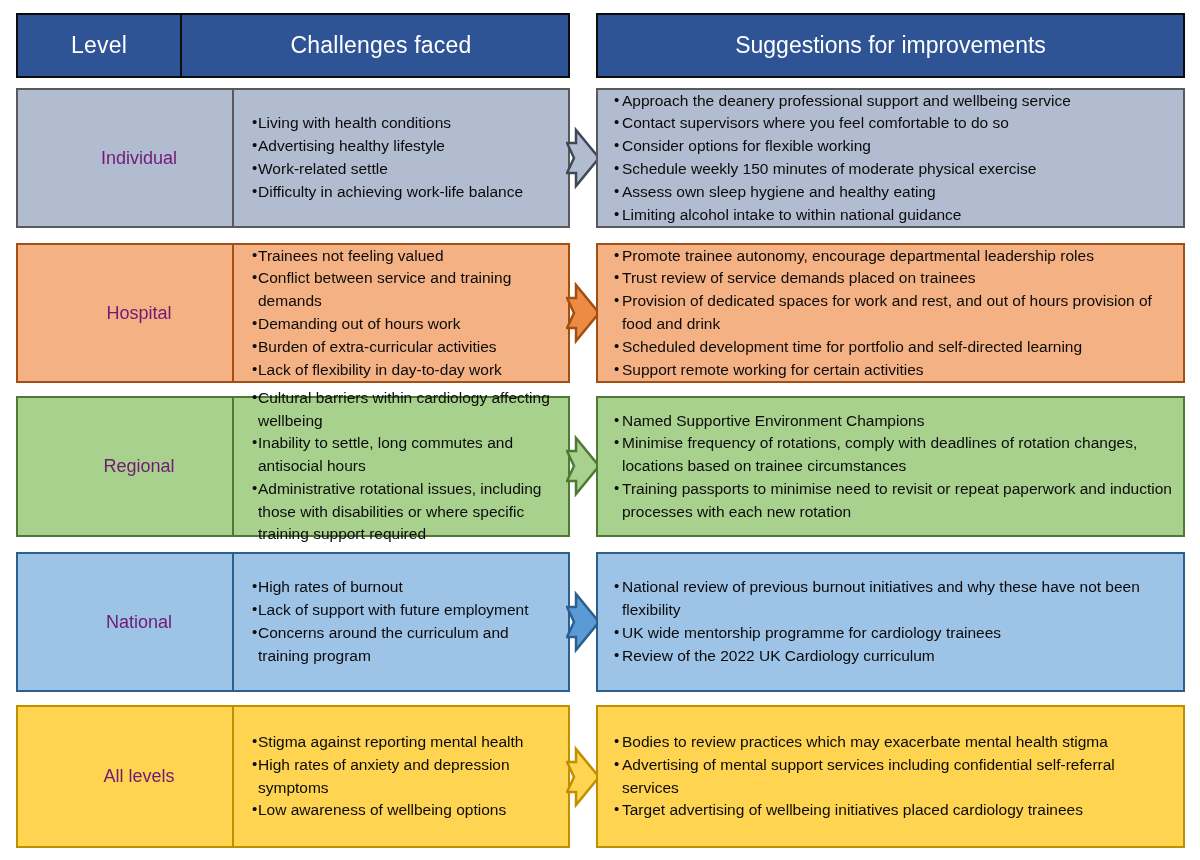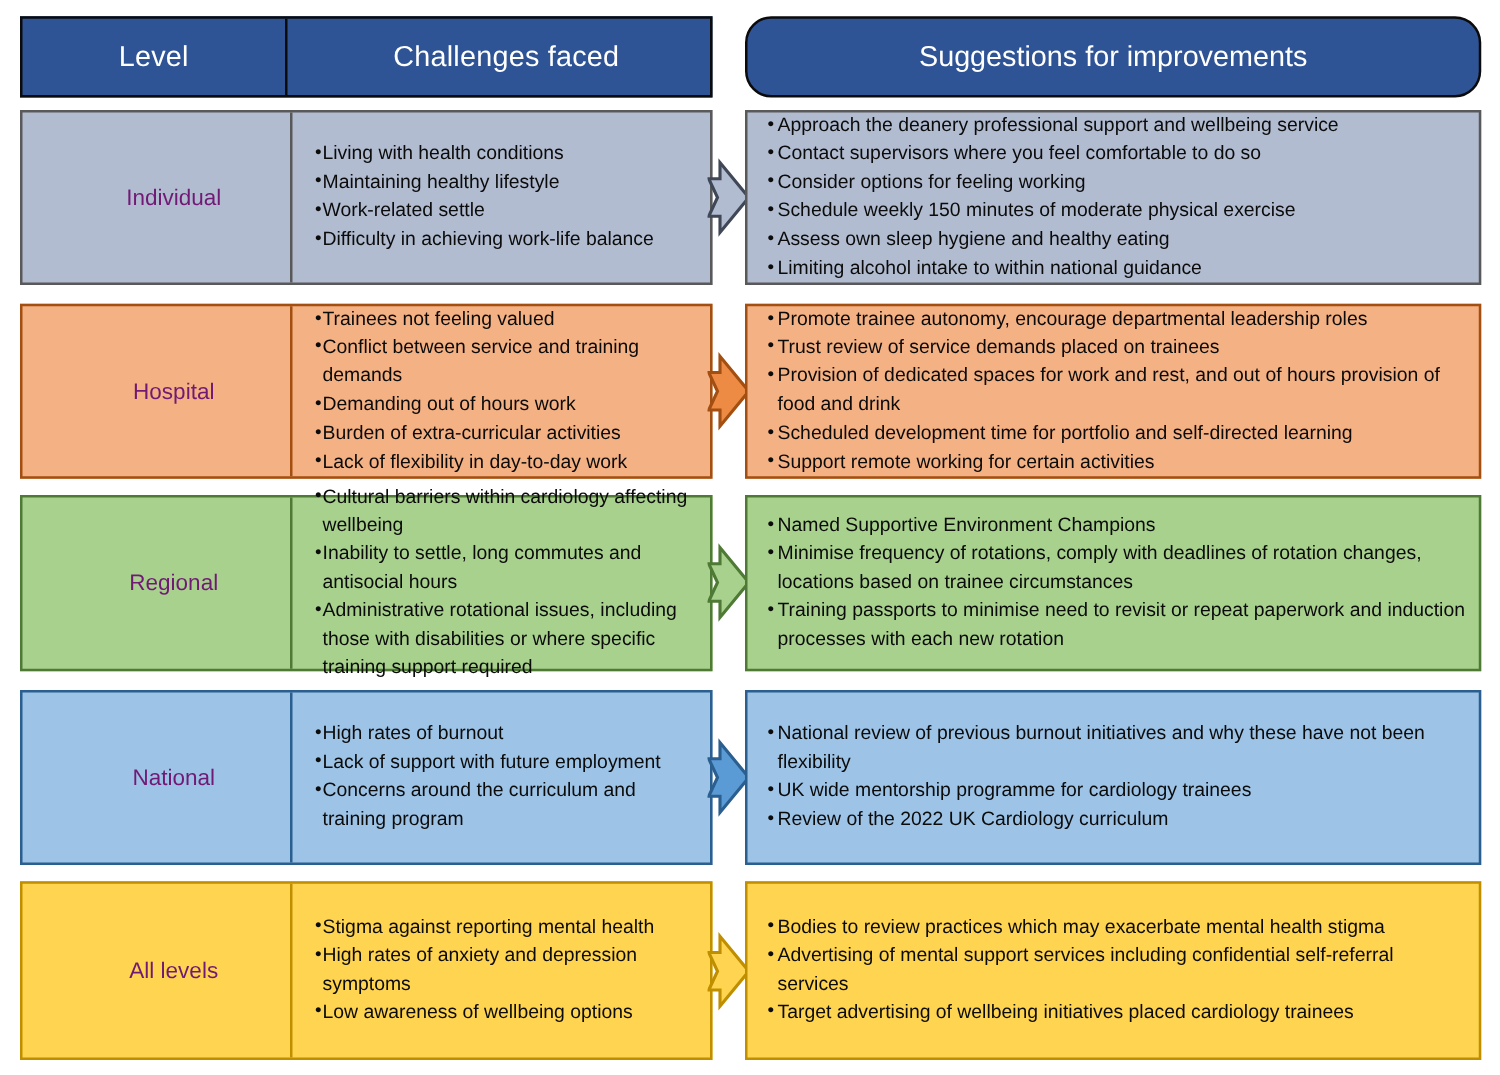--- a/index.html
+++ b/index.html
@@ -41,21 +41,21 @@
     display: flex;
   }
   .hdr-cell {
     display: flex;
     align-items: center;
     justify-content: center;
     color: #ffffff;
     font-size: 23px;
     letter-spacing: 0.2px;
   }
-  .hdr-level   { width: 212px; height: 100%; border-right: 2px solid #0b0b0b; box-sizing: border-box; }
+  .hdr-level   { width: 164px; height: 100%; border-right: 2px solid #0b0b0b; box-sizing: border-box; }
   .hdr-chal    { flex: 1; height: 100%; padding-left: 12px; }
   .hdr-right {
     position: absolute;
     left: 596px;
     top: 0;
     width: 589px;
     height: 65px;
     background: #2e5496;
     border: 2px solid #0b0b0b;
     box-sizing: border-box;
@@ -156,46 +156,46 @@
 </head>
 <body>
 
 <div id="figure">
 
   <div class="header-row">
     <div class="hdr-left" style="background: rgb(46, 84, 150); border-color: rgb(11, 11, 11); color: rgb(255, 255, 255);">
       <div class="hdr-cell hdr-level" style="border-right-color: rgb(11, 11, 11);">Level</div>
       <div class="hdr-cell hdr-chal">Challenges faced</div>
     </div>
-    <div class="hdr-right" style="background: rgb(46, 84, 150); border-color: rgb(11, 11, 11); color: rgb(255, 255, 255); border-radius: 21px;">Suggestions for improvements</div>
+    <div class="hdr-right" style="background: rgb(46, 84, 150); border-color: rgb(11, 11, 11); color: rgb(255, 255, 255);">Suggestions for improvements</div>
   </div>
 
   <div id="rows-host">
       <div class="row" style="top: 88px; height: 140px; --fill: #b2bcd0; --stroke: #595959;">
         <div class="left-box">
           <div class="level-cell">Individual</div>
           <div class="list-cell">
             <ul class="bullets">
               <li>Living with health conditions</li>
-              <li>Maintaining healthy lifestyle</li>
+              <li>Advertising healthy lifestyle</li>
               <li>Work-related settle</li>
               <li>Difficulty in achieving work-life balance</li>
             </ul>
           </div>
         </div>
         <div class="arrow" style="top: 38px;">
           <svg viewBox="0 0 34 64" xmlns="http://www.w3.org/2000/svg">
             <path d="M1 17 L10 17 L10 4 L33 32 L10 60 L10 47 L1 47 L8 32 Z" fill="#b2bcd0" stroke="#404756" stroke-width="2.5" stroke-linejoin="miter"></path>
           </svg>
         </div>
         <div class="right-box">
           <ul class="bullets">
             <li>Approach the deanery professional support and wellbeing service</li>
             <li>Contact supervisors where you feel comfortable to do so</li>
-            <li>Consider options for feeling working</li>
+            <li>Consider options for flexible working</li>
             <li>Schedule weekly 150 minutes of moderate physical exercise</li>
             <li>Assess own sleep hygiene and healthy eating</li>
             <li>Limiting alcohol intake to within national guidance</li>
           </ul>
         </div>
       </div>
       <div class="row" style="top: 243px; height: 140px; --fill: #f4b183; --stroke: #a24f11;">
         <div class="left-box">
           <div class="level-cell">Hospital</div>
           <div class="list-cell">

